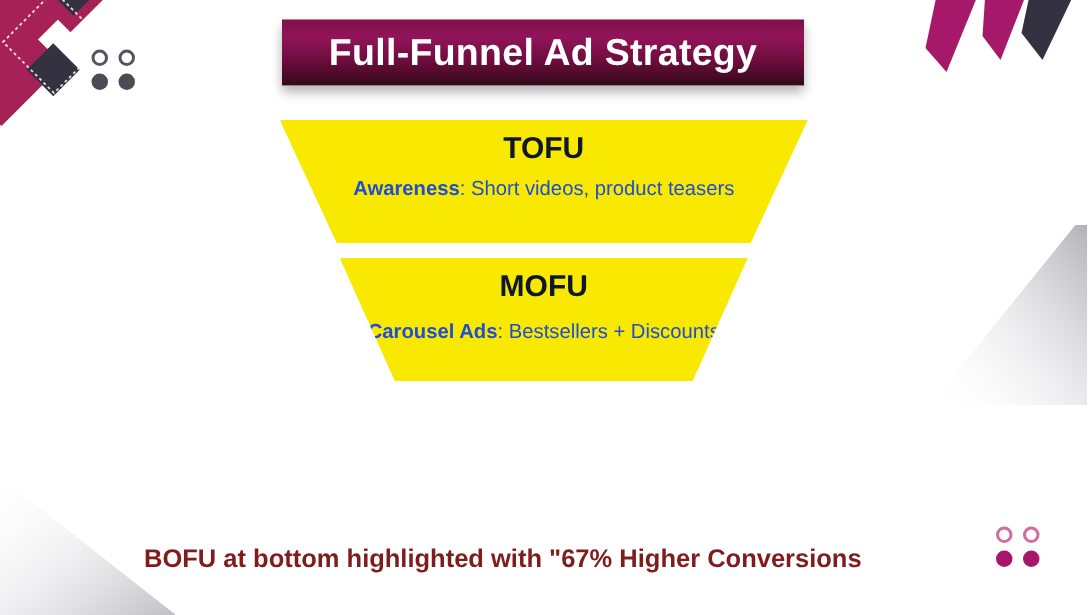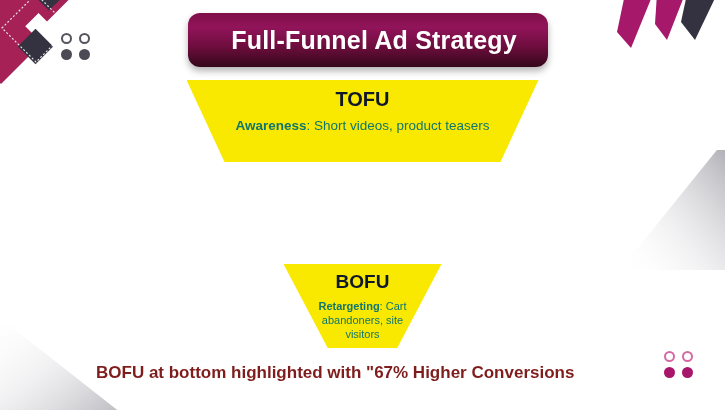--- a/index.html
+++ b/index.html
@@ -63,28 +63,27 @@
   .dotgrid-br { right: 32px; top: 351px; }
   .dotgrid-br .dot.hollow { border: 2px solid #d46aa2; background: transparent; }
   .dotgrid-br .dot.solid  { background: #a8166c; }
 
   
   .banner {
     position: absolute;
     left: 188px;
     top: 13px;
     width: 348px;
-    height: 54px;
-    border-radius: 12px;
+    height: 44px;
+    border-radius: 0;
     background: linear-gradient(180deg, #7d0f48 0%, #92145a 26%, #6e0d3e 62%, #330819 100%);
     box-shadow: 0 4px 7px rgba(0,0,0,0.30);
     display: flex;
     align-items: center;
     justify-content: center;
-    padding-left: 12px;
   }
   .banner-title {
     color: #ffffff;
     font-size: 25px;
     font-weight: bold;
     letter-spacing: 0.2px;
     white-space: nowrap;
   }
 
   
@@ -125,21 +124,21 @@
   .stage-label {
     color: #0f172a;
     font-weight: bold;
     line-height: 1;
   }
   .stage-1 .stage-label { font-size: 20px; margin-top: 9px; }
   .stage-2 .stage-label { font-size: 20px; margin-top: 9px; }
   .stage-3 .stage-label { font-size: 19px; margin-top: 8px; }
 
   .stage-desc {
-    color: #0f766e;
+    color: #1d4ed8;
     text-align: center;
     line-height: 1.25;
   }
   .stage-1 .stage-desc { font-size: 13.5px; margin-top: 9px; }
   .stage-2 .stage-desc { font-size: 13.5px; margin-top: 12px; }
   .stage-3 .stage-desc { font-size: 11px; margin-top: 9px; width: 100px; }
   .stage-desc b { font-weight: bold; }
 
   
   .caption {
@@ -207,28 +206,28 @@
 
   <div class="funnel">
 
     <div class="stage stage-1">
       <div class="stage-label">TOFU</div>
       <div class="stage-desc">
         <b>Awareness</b><span>: Short videos, product teasers</span>
       </div>
     </div>
 
-
-    <div class="stage stage-3">
-      <div class="stage-label">BOFU</div>
+    <div class="stage stage-2">
+      <div class="stage-label">MOFU</div>
       <div class="stage-desc">
-        <b>Retargeting</b><span>: Cart abandoners, site visitors</span>
+        <b>Carousel Ads</b><span>: Bestsellers + Discounts</span>
       </div>
     </div>
 
+
   </div>
 
   <div class="caption">BOFU at bottom highlighted with "67% Higher Conversions</div>
 
   <div class="dotgrid dotgrid-br">
     <span class="dot hollow"></span>
     <span class="dot hollow"></span>
     <span class="dot solid"></span>
     <span class="dot solid"></span>
   </div>

